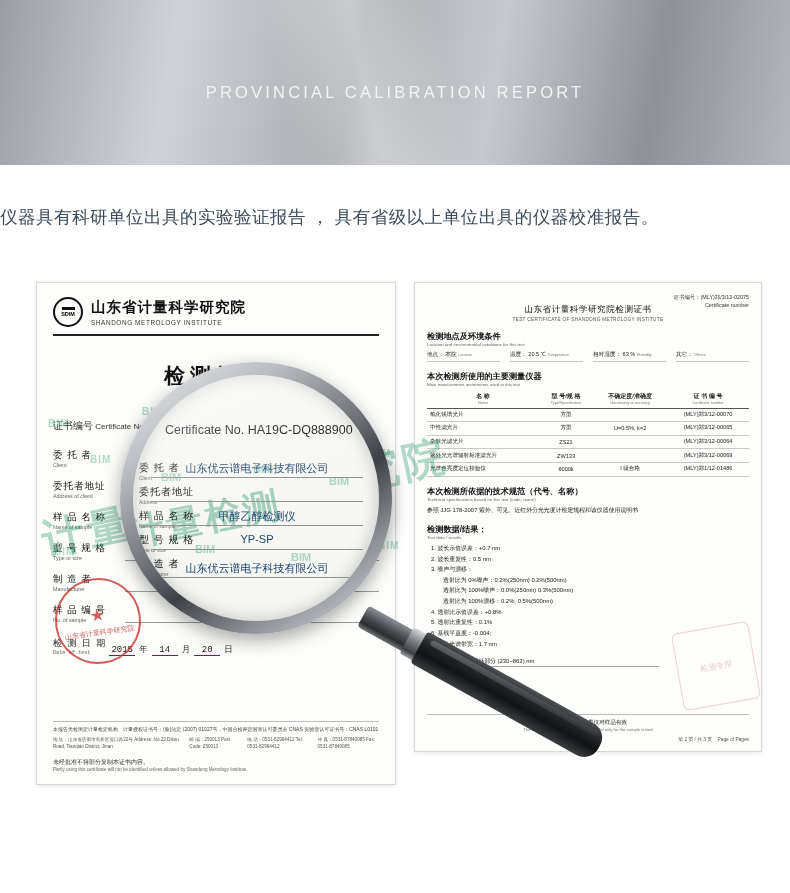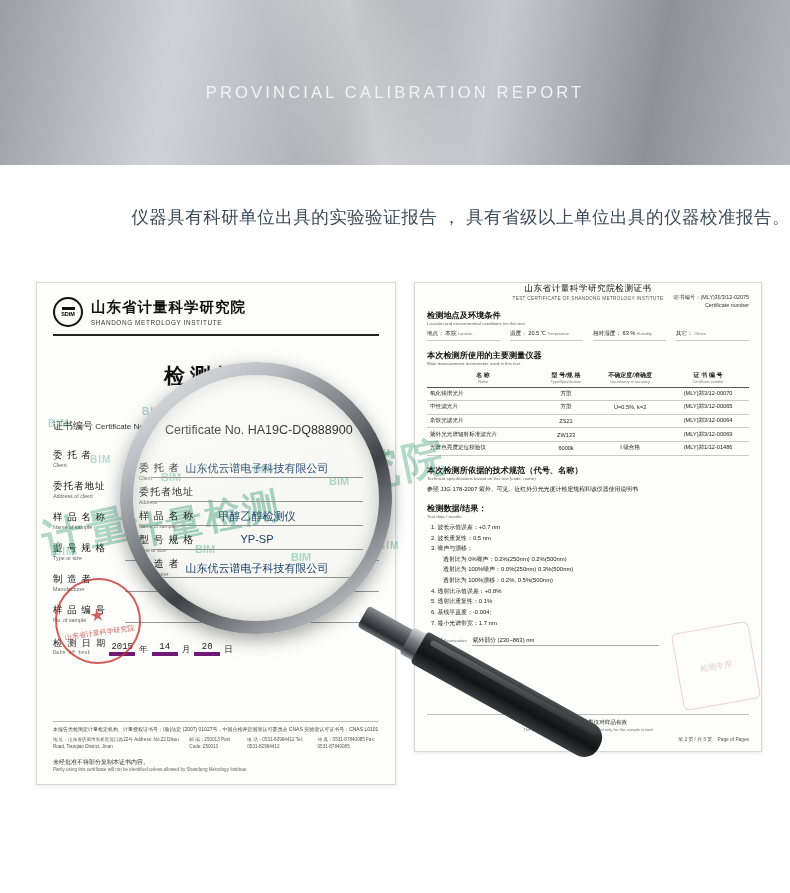--- a/index.html
+++ b/index.html
@@ -54,21 +54,21 @@
     color: #f2f3f4;
     letter-spacing: 3.2px;
     font-weight: normal;
   }
 
   
   .caption {
     position: absolute;
     left: 0; top: 205px;
     width: 790px;
-    text-align: right;
+    text-align: left;
     font-size: 17.5px;
     color: #3b4a58;
     letter-spacing: 0.5px;
   }
 
   
   .docs {
     position: absolute;
     left: 36px; top: 282px;
     width: 732px; height: 530px;
@@ -76,21 +76,21 @@
     gap: 18px;
   }
   .doc {
     position: relative;
     background: #fdfdfb;
     border: 1px solid #d8d8d4;
     box-shadow: 0 1px 4px rgba(0,0,0,0.10);
     overflow: hidden;
   }
   .doc-left { width: 360px; height: 503px; padding: 14px 16px; }
-  .doc-right { width: 348px; height: 470px; padding: 0 12px; }
+  .doc-right { width: 348px; height: 470px; padding: 21px 12px; }
 
   
   .l-head { display: flex; align-items: center; gap: 8px; border-bottom: 2px solid #222; padding-bottom: 7px; }
   .l-logo {
     width: 30px; height: 30px; border-radius: 50%;
     border: 2px solid #111;
     display: flex; flex-direction: column; align-items: center; justify-content: center;
     font-size: 5.5px; font-weight: bold; line-height: 1;
   }
   .l-logo .bar { width: 13px; height: 3px; background: #111; margin-bottom: 2px; }
@@ -113,21 +113,21 @@
     border-bottom: 1px solid #9a9a9a;
     min-height: 15px;
     font-size: 9.5px;
     color: #1b3f6b;
     text-align: center;
     padding-bottom: 1px;
   }
 
   .l-date { margin-top: 14px; display: flex; align-items: flex-end; gap: 4px; font-size: 8.5px; color: #222; font-family: Liberation Mono, monospace; }
   .l-date .unit { font-size: 8.5px; }
-  .l-date .num { border-bottom: 4px solid #701a75; min-width: 26px; text-align: center; font-size: 9px; }
+  .l-date .num { border-bottom: 1px solid #701a75; min-width: 26px; text-align: center; font-size: 9px; }
   .l-date .lab-cn { font-size: 9px; }
   .l-date .lab-en { font-size: 5.2px; color: #666; }
 
   .l-footer { position: absolute; left: 16px; right: 16px; bottom: 12px; }
   .l-foot-line { font-size: 5px; color: #444; line-height: 1.55; border-top: 1px solid #bbb; padding-top: 4px; }
   .l-foot-grid { display: flex; gap: 10px; font-size: 4.6px; color: #555; margin-top: 3px; line-height: 1.5; }
   .l-foot-note { margin-top: 7px; font-size: 6px; color: #333; }
   .l-foot-note .en { font-size: 4.6px; color: #666; }
 
   

